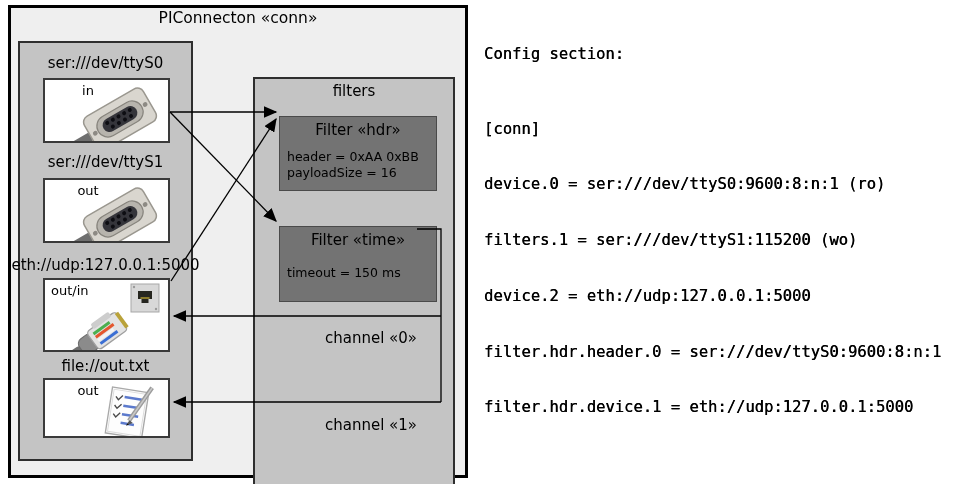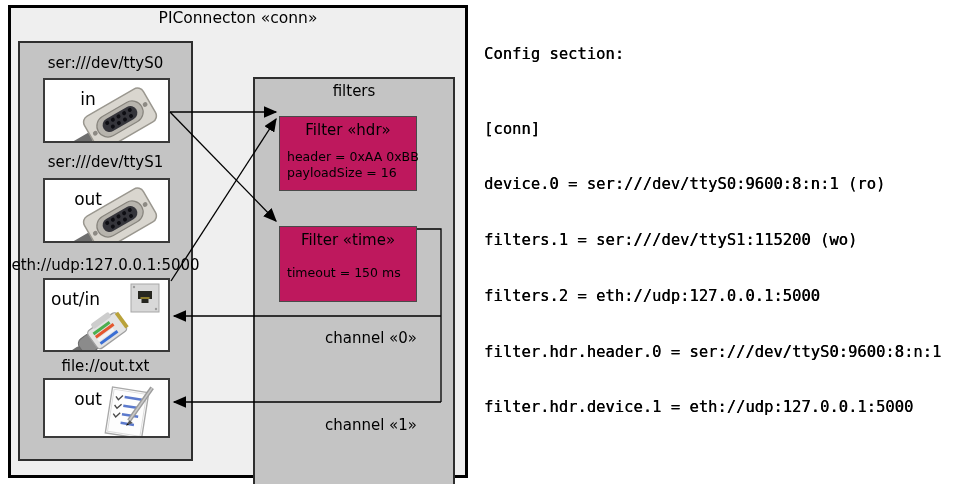--- a/index.html
+++ b/index.html
@@ -24,29 +24,29 @@
   .dev-label{
     position:absolute;left:-12px;right:-12px;text-align:center;
     font-size:15px;white-space:nowrap;
   }
   .dev-box{
     position:absolute;left:23px;width:127px;height:65px;background:#fff;
     border:2px solid #3a3a3a;box-sizing:border-box;overflow:hidden;
   }
   .port{
     position:absolute;top:0;left:0;width:70%;text-align:center;
-    font-size:17px;line-height:22px;margin-top:8px;
+    font-size:13px;line-height:22px;
   }
   .port-left{width:auto;left:6px;text-align:left;}
   .dev-icon{position:absolute;}
   .filters-title{
     position:absolute;top:3px;left:0;width:100%;text-align:center;font-size:15px;
   }
   .filter-box{
-    position:absolute;left:24px;width:138px;background:#be185d;
+    position:absolute;left:24px;width:158px;background:#737373;
     border:1.5px solid #4a4a4a;box-sizing:border-box;
   }
   .filter-title{position:absolute;top:4px;left:0;width:100%;text-align:center;font-size:15px;}
   .filter-attrs{position:absolute;left:7px;right:2px;font-size:12.5px;line-height:16px;white-space:nowrap;}
   .f-hdr{top:37px;height:75px;}
   .f-hdr .filter-attrs{top:32px;}
   .f-time{top:147px;height:76px;}
   .f-time .filter-attrs{top:38px;}
   .channel-label{
     position:absolute;right:36px;text-align:right;font-size:15px;white-space:nowrap;
@@ -207,21 +207,21 @@
         <line x1="441" y1="402" x2="174" y2="402" marker-end="url(#arr)"></line>
       </g>
     </svg>
   </div>
 
   <div class="config">
     <div class="config-heading">Config section:</div>
     <div class="config-line">[conn]</div>
     <div class="config-line">device.0 = ser:///dev/ttyS0:9600:8:n:1 (ro)</div>
     <div class="config-line">filters.1 = ser:///dev/ttyS1:115200 (wo)</div>
-    <div class="config-line">filters.2 = eth://udp:127.0.0.1:5000</div>
+    <div class="config-line">device.2 = eth://udp:127.0.0.1:5000</div>
     <div class="config-line">filter.hdr.header.0 = ser:///dev/ttyS0:9600:8:n:1</div>
     <div class="config-line">filter.hdr.device.1 = eth://udp:127.0.0.1:5000</div>
     
     
     
     
     
     
     
     

